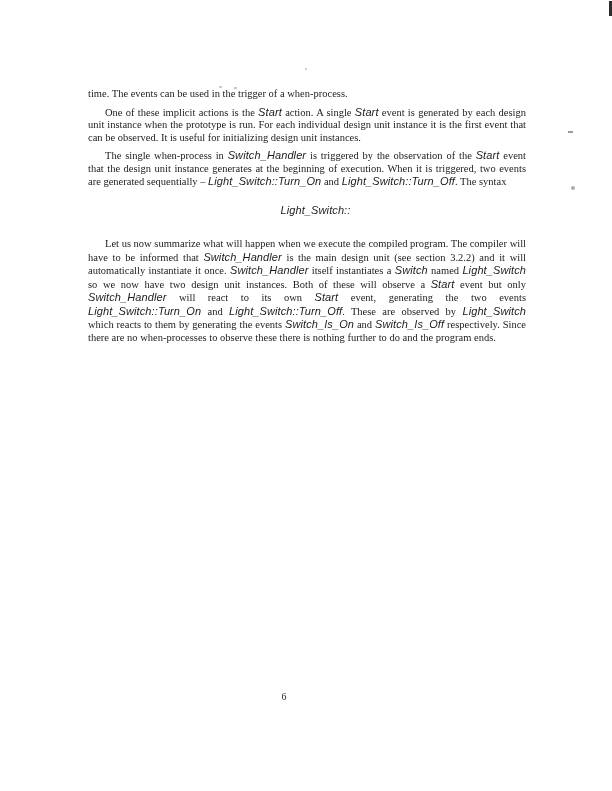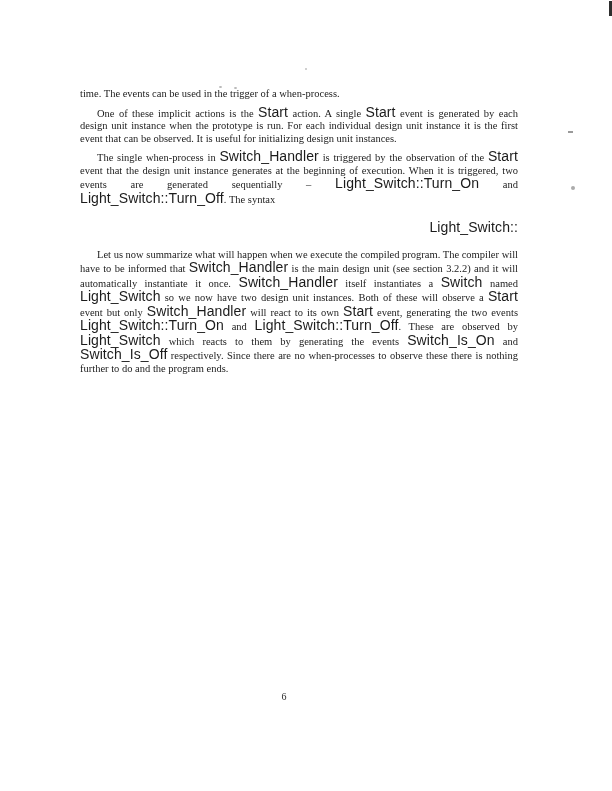--- a/index.html
+++ b/index.html
@@ -7,40 +7,41 @@
   body {
     position: relative;
     width: 612px; height: 791px;
     background: #ffffff;
     font-family: "Liberation Serif", serif;
     color: #1b1b1b;
     overflow: hidden;
   }
   .page-text {
     position: absolute;
-    left: 80px; top: 88px;
+    left: 88px; top: 88px;
     width: 438px;
     font-size: 10.5px;
     line-height: 12.5px;
     text-align: justify;
   }
   p.para { margin-top: 5px; }
   p.para:first-child { margin-top: 0; }
   p.para.indent { text-indent: 17px; }
   p.para.code {
     margin-top: 15px;
-    margin-bottom: 13px;
+    margin-bottom: 21px;
     padding-left: 17px;
-    text-align: right;
+    text-align: center;
     text-indent: 0;
   }
   .ident {
     font-family: "Liberation Sans", sans-serif;
-    font-size: 14px;
+    font-size: 11px;
     letter-spacing: 0.1px;
+    font-style: italic;
   }
   .page-number {
     position: absolute;
     top: 691px; left: 84px;
     width: 400px;
     text-align: center;
     font-size: 10px;
     color: #2a2a2a;
   }
   .artifact { position: absolute; }

